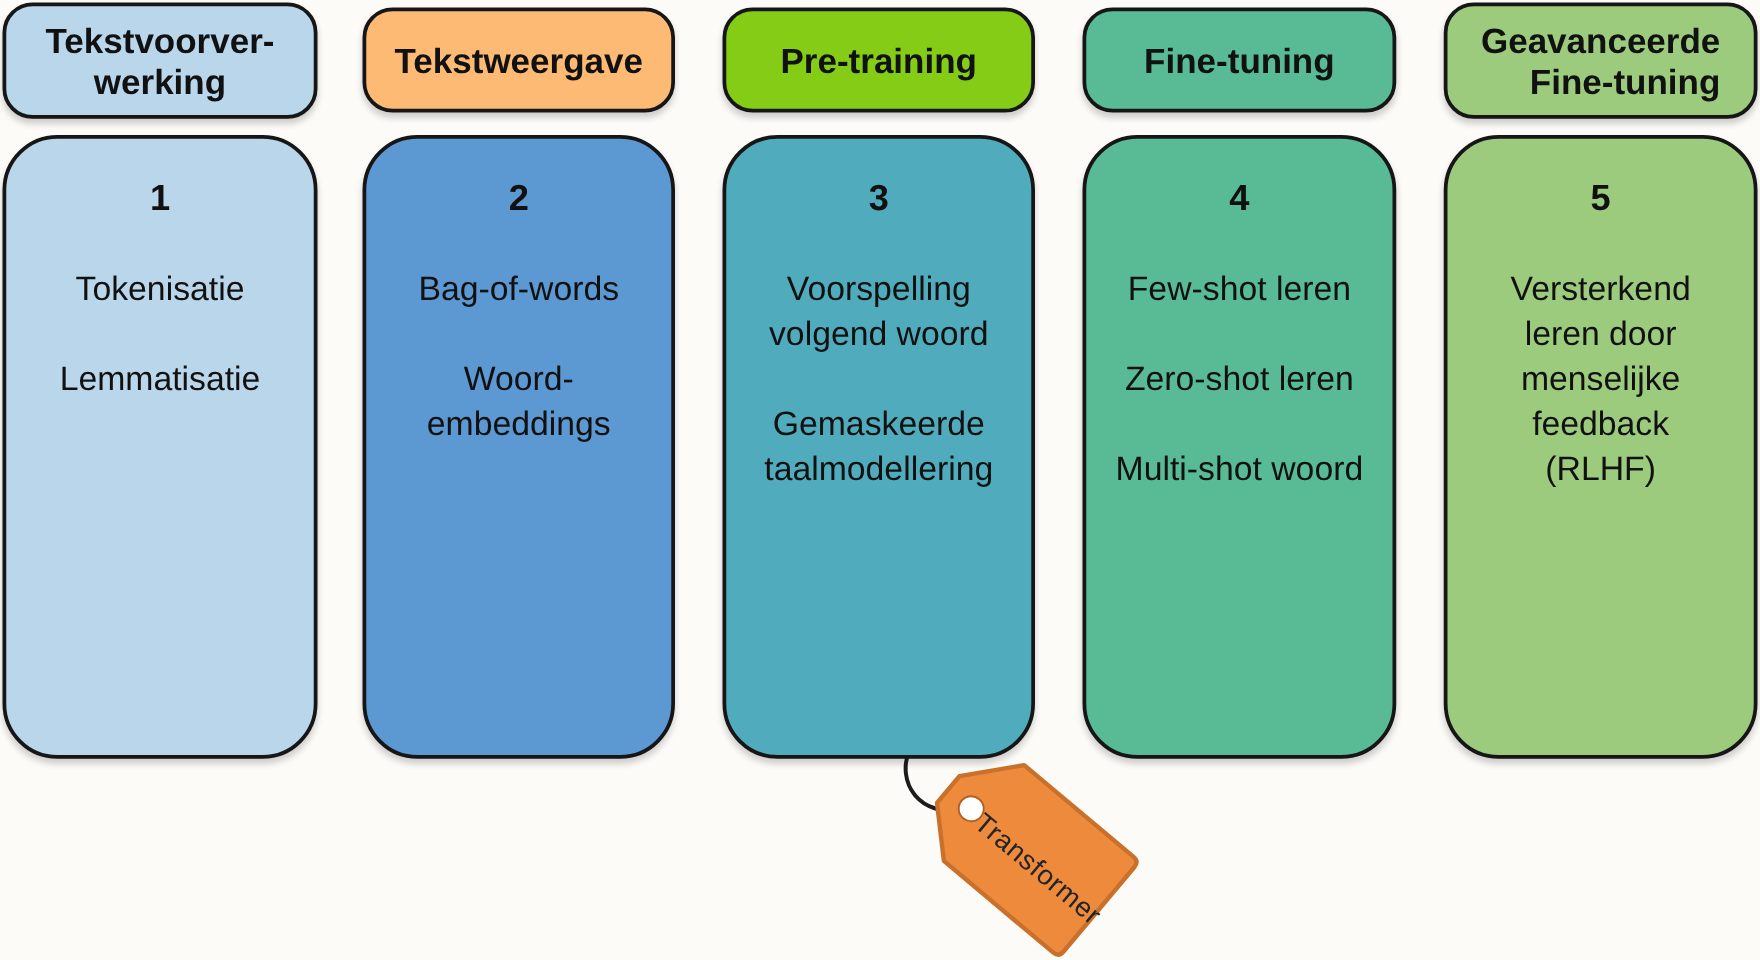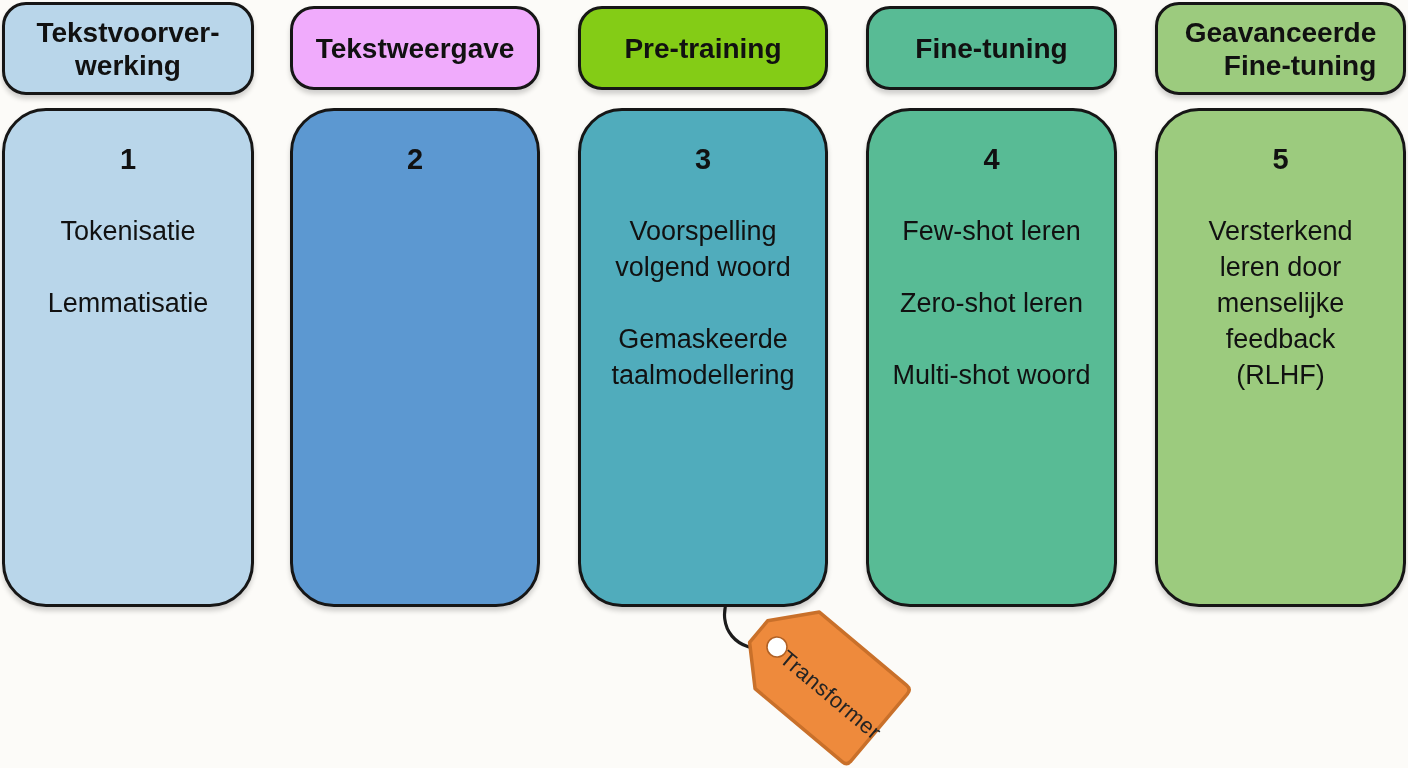--- a/index.html
+++ b/index.html
@@ -72,23 +72,26 @@
 <div class="canvas">
 
   <div class="header-box tall c0" style="background-color: rgb(185, 214, 234);">Tekstvoorver-
 werking</div>
   <div class="body-box c0" style="background-color: rgb(185, 214, 234);">
     <div class="stage-number">1</div>
     <div class="stage-item">Tokenisatie</div>
     <div class="stage-item">Lemmatisatie</div>
   </div>
 
-  <div class="header-box c1" style="background-color: #f0abfc;">Tekstweergave</div>
+  <div class="header-box c1" style="background-color: #fdba74;">Tekstweergave</div>
   <div class="body-box c1" style="background-color: rgb(92, 152, 209);">
     <div class="stage-number">2</div>
+    <div class="stage-item">Bag-of-words</div>
+    <div class="stage-item">Woord-
+embeddings</div>
   </div>
 
   <div class="header-box c2" style="background-color: #84cc16;">Pre-training</div>
   <div class="body-box c2" style="background-color: rgb(80, 172, 188);">
     <div class="stage-number">3</div>
     <div class="stage-item">Voorspelling
 volgend woord</div>
     <div class="stage-item">Gemaskeerde
 taalmodellering</div>
   </div>

